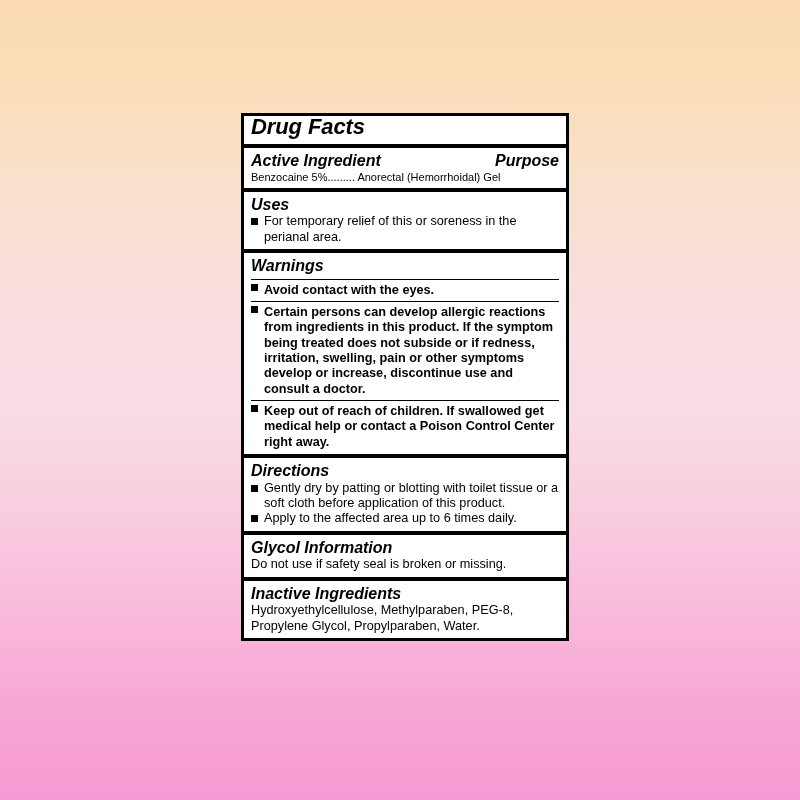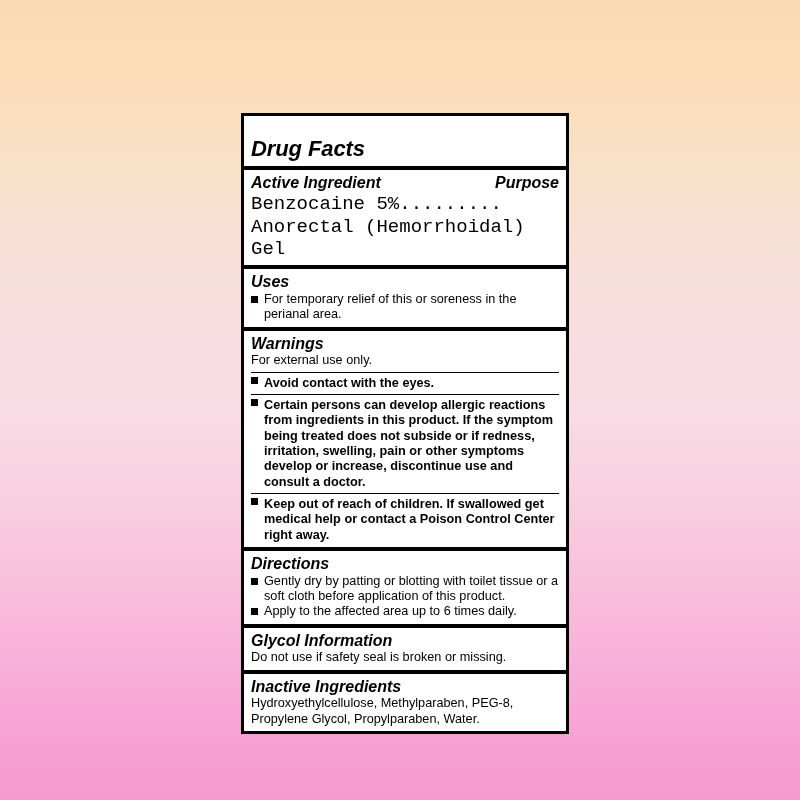--- a/index.html
+++ b/index.html
@@ -39,21 +39,21 @@
     left: 241px;
     top: 113px;
     width: 328px;
     background: #ffffff;
     border: 3px solid #000000;
     box-sizing: border-box;
     color: #000000;
   }
 
   .df-title-box {
-    padding: 22px 7px 6px 7px;
+    padding: 0 7px 6px 7px;
     border-bottom: 4px solid #000000;
   }
   .df-title {
     font-size: 22px;
     font-weight: bold;
     font-style: italic;
     line-height: 1.0;
     letter-spacing: -0.1px;
   }
 
@@ -72,23 +72,22 @@
     font-style: italic;
     line-height: 1.22;
   }
   .df-head-row {
     display: flex;
     justify-content: space-between;
     align-items: baseline;
   }
 
   .df-body {
-    font-size: 19px;
+    font-size: 11px;
     line-height: 1.21;
-    font-family: Liberation Mono, monospace;
   }
 
   
   .df-bullets {
     list-style: none;
     margin: 0;
     padding: 0;
   }
   .df-bullet {
     position: relative;
@@ -138,21 +137,20 @@
 
     <div class="df-section">
       <div class="df-head">Uses</div>
       <ul class="df-bullets">
         <li class="df-bullet">For temporary relief of this or soreness in the perianal area.</li>
       </ul>
     </div>
 
     <div class="df-section">
       <div class="df-head">Warnings</div>
-      <div class="df-plain">For external use only.</div>
       <ul class="df-bullets">
         <li class="df-bullet sep">Avoid contact with the eyes.</li>
         <li class="df-bullet sep">Certain persons can develop allergic reactions from ingredients in this product. If the symptom being treated does not subside or if redness, irritation, swelling, pain or other symptoms develop or increase, discontinue use and consult a doctor.</li>
         <li class="df-bullet sep">Keep out of reach of children. If swallowed get medical help or contact a Poison Control Center right away.</li>
       </ul>
     </div>
 
     <div class="df-section">
       <div class="df-head">Directions</div>
       <ul class="df-bullets">

